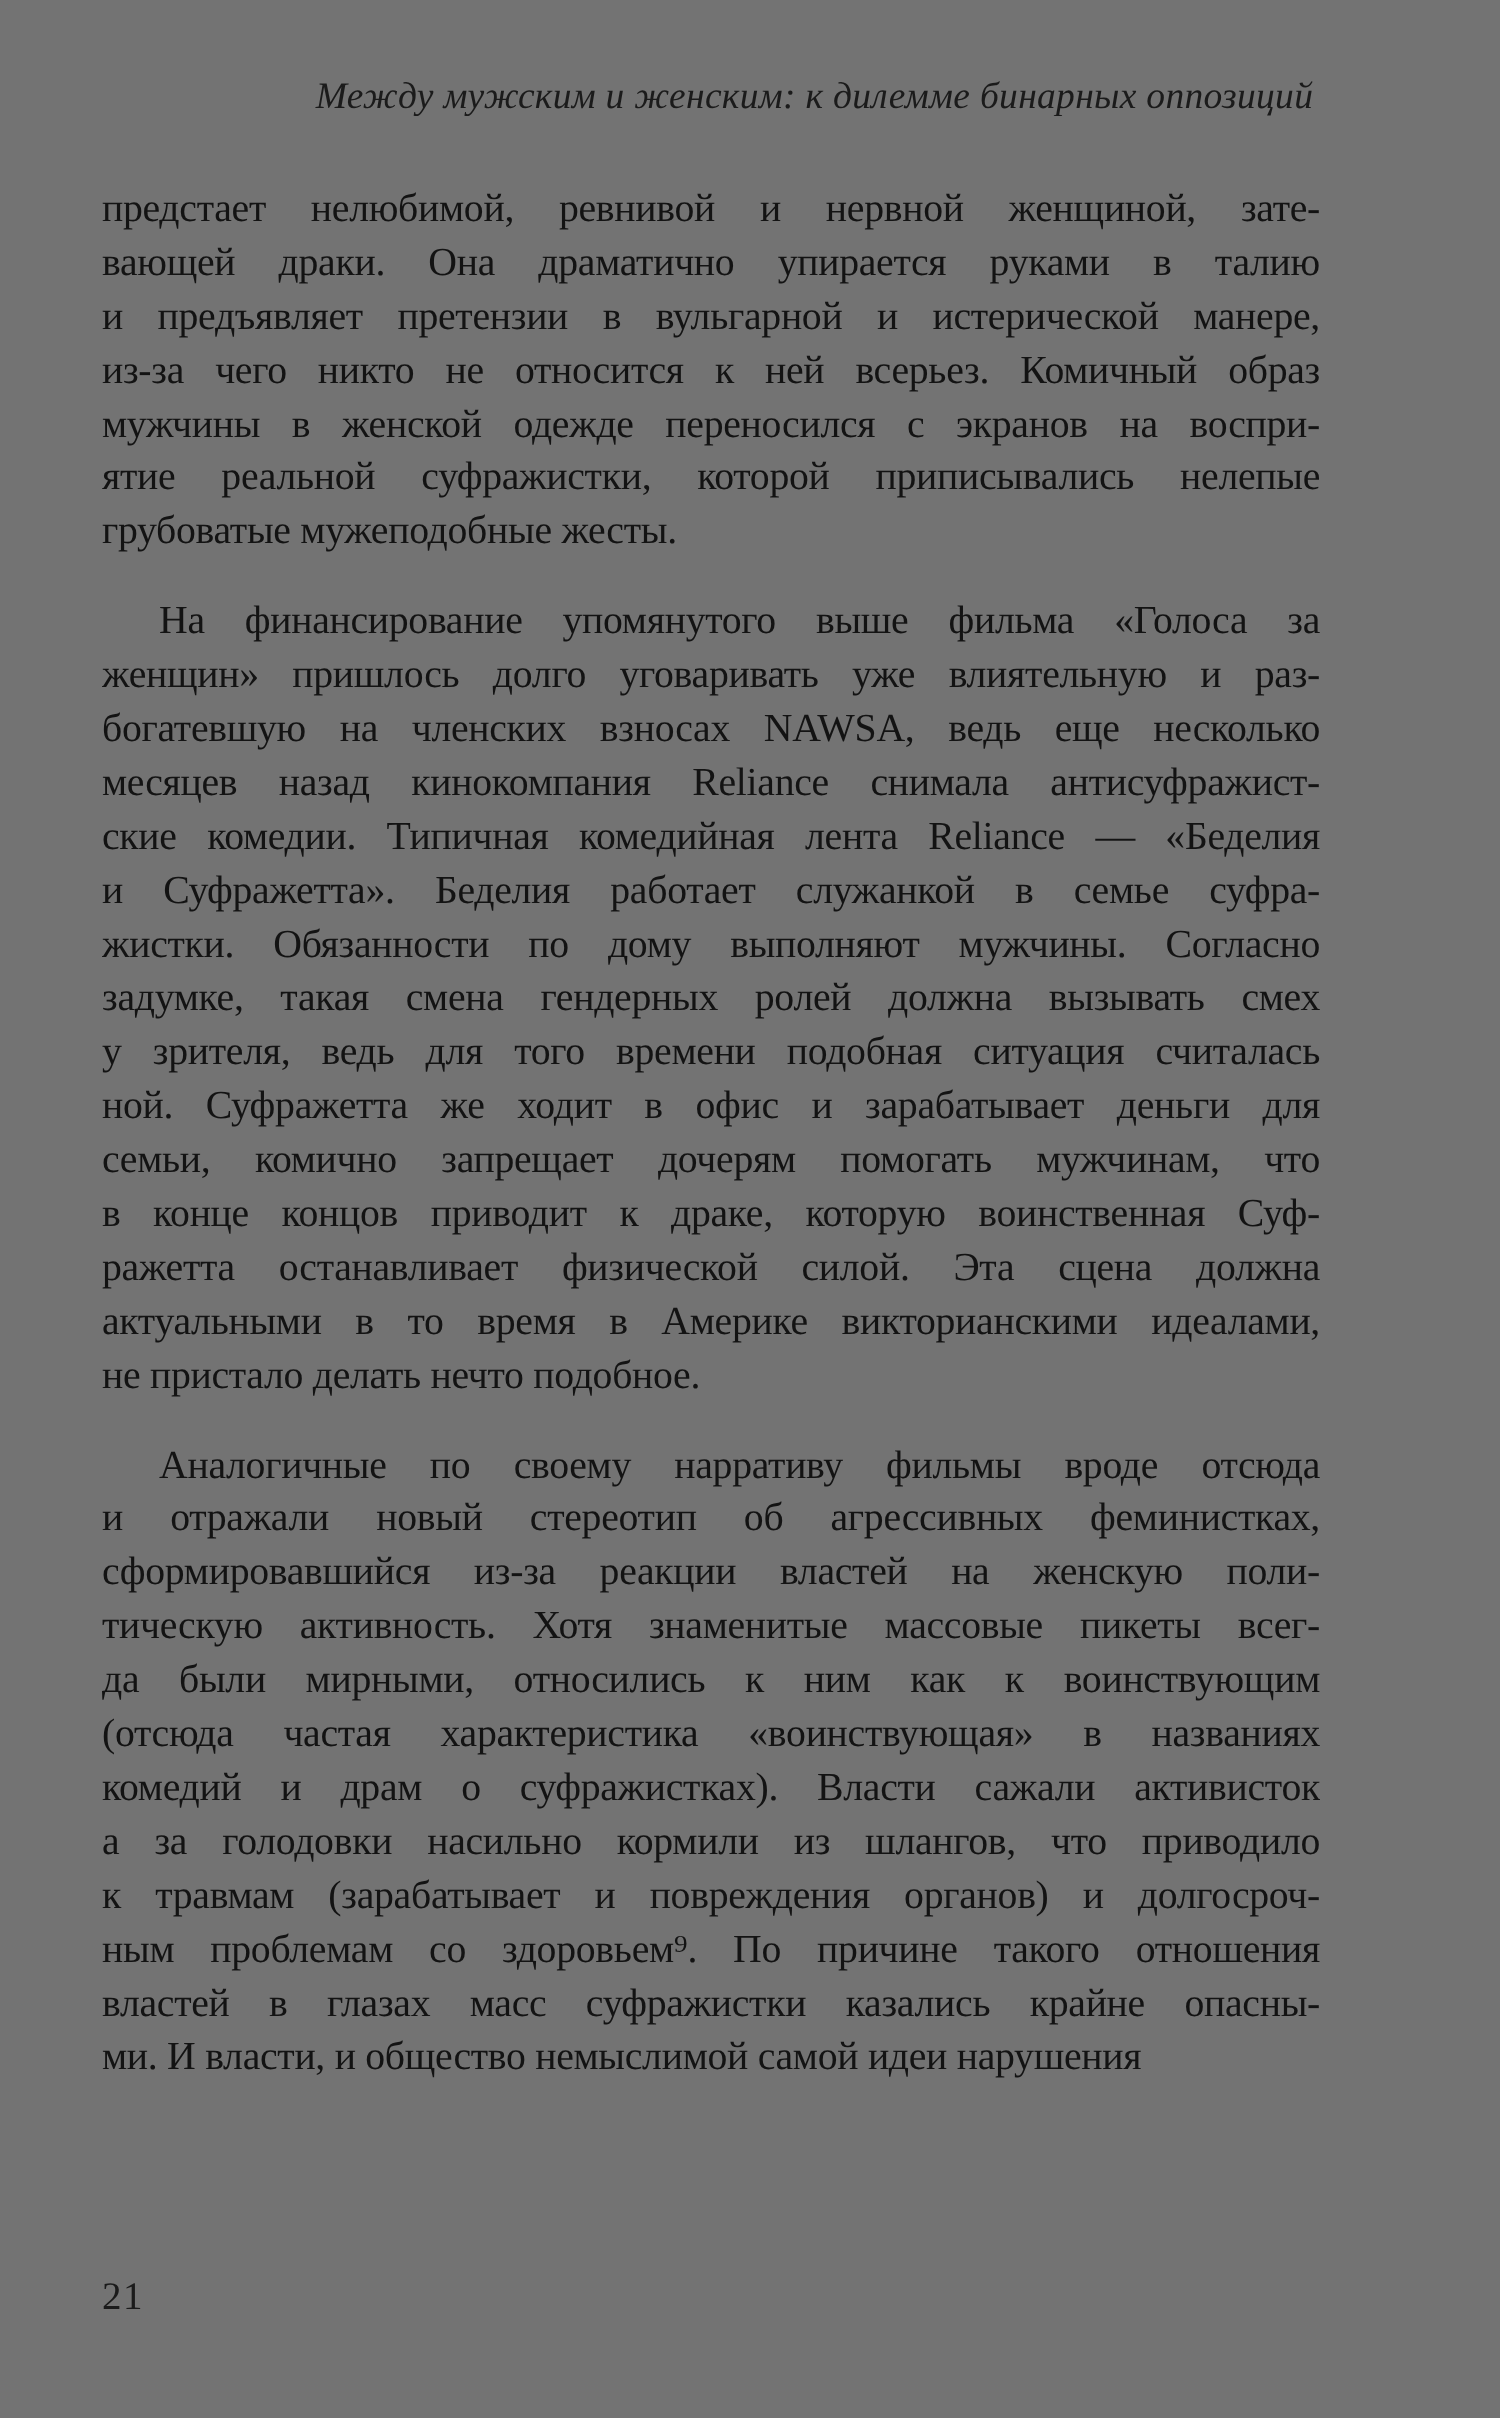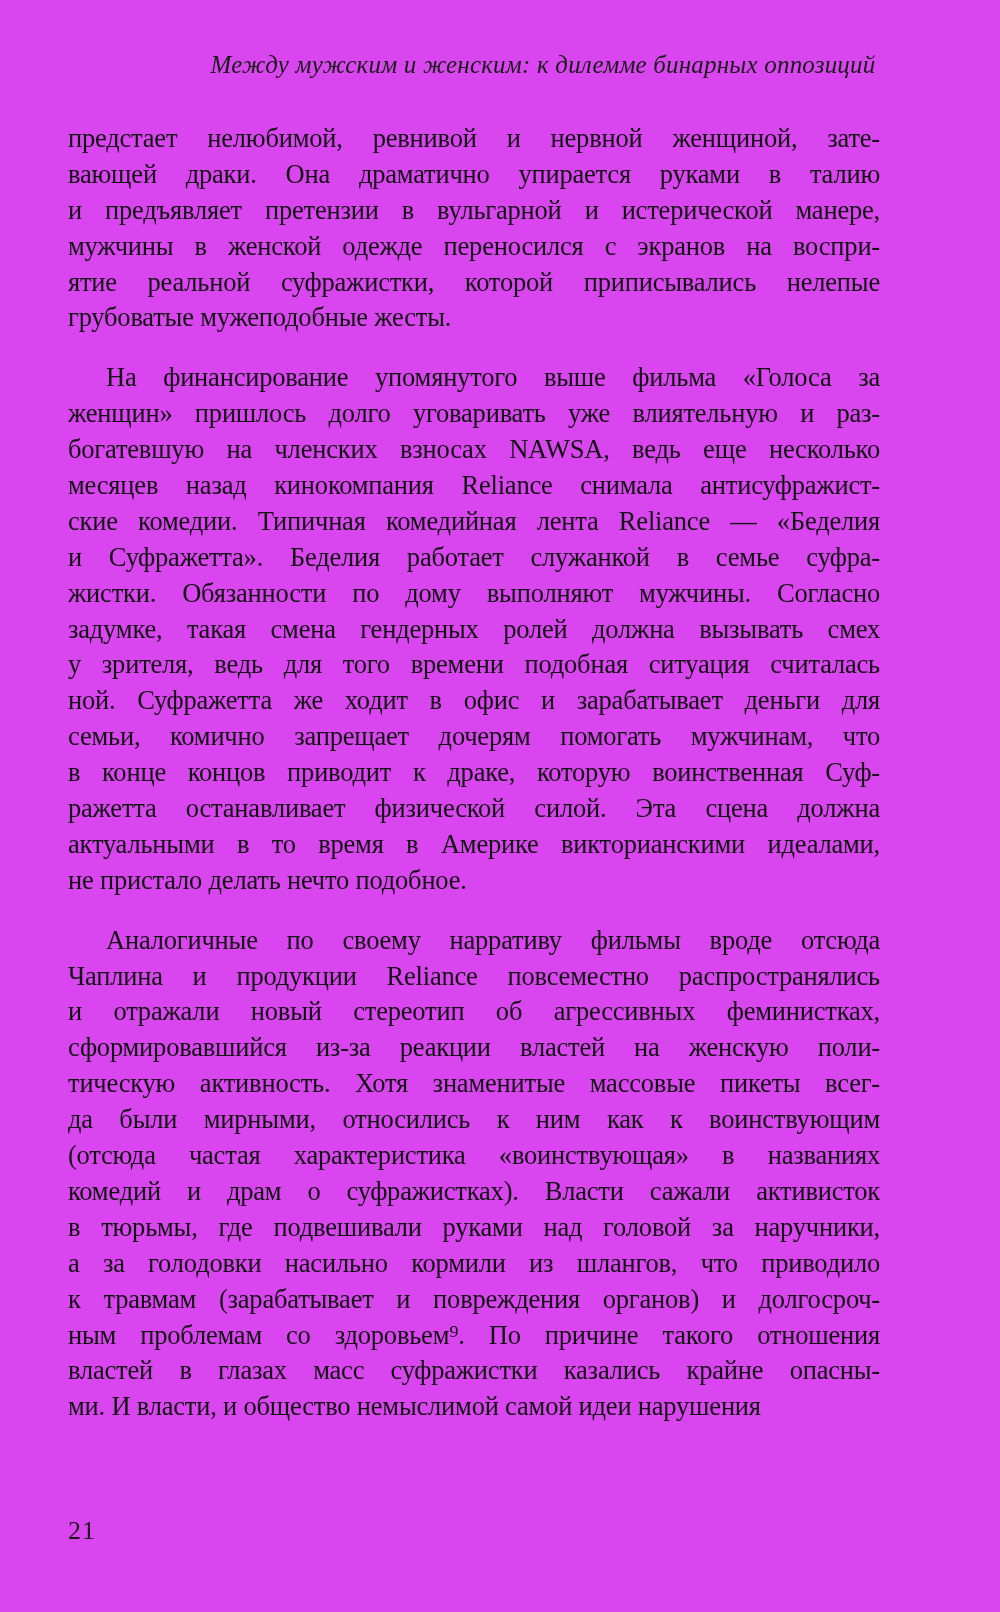--- a/index.html
+++ b/index.html
@@ -5,21 +5,21 @@
   html, body {
     margin: 0;
     padding: 0;
     background: #e9e9e9;
   }
   .page {
     position: relative;
     width: 1000px;
     height: 1612px;
     margin: 0 auto;
-    background: #d946ef;
+    background: #737373;
     color: #161616;
     font-family: "Liberation Serif", "DejaVu Serif", serif;
     overflow: hidden;
   }
   .running-head {
     position: absolute;
     top: 51px;
     left: 0;
     width: 100%;
     text-align: center;
@@ -76,20 +76,21 @@
 <body>
 
 <div class="page">
   <div class="running-head">Между мужским и женским: к дилемме бинарных оппозиций</div>
 
   <div class="body-text">
       <div class="paragraph">
         <div class="line">предстает нелюбимой, ревнивой и нервной женщиной, зате-</div>
         <div class="line">вающей драки. Она драматично упирается руками в талию</div>
         <div class="line">и предъявляет претензии в вульгарной и истерической манере,</div>
+        <div class="line">из-за чего никто не относится к ней всерьез. Комичный образ</div>
         <div class="line">мужчины в женской одежде переносился с экранов на воспри-</div>
         <div class="line">ятие реальной суфражистки, которой приписывались нелепые</div>
         <div class="line last">грубоватые мужеподобные жесты.</div>
       </div>
       <div class="paragraph">
         <div class="line first-indent">На финансирование упомянутого выше фильма «Голоса за</div>
         <div class="line">женщин» пришлось долго уговаривать уже влиятельную и раз-</div>
         <div class="line">богатевшую на членских взносах NAWSA, ведь еще несколько</div>
         <div class="line">месяцев назад кинокомпания Reliance снимала антисуфражист-</div>
         <div class="line">ские комедии. Типичная комедийная лента Reliance — «Беделия</div>
@@ -99,28 +100,26 @@
         <div class="line">у зрителя, ведь для того времени подобная ситуация считалась</div>
         <div class="line">ной. Суфражетта же ходит в офис и зарабатывает деньги для</div>
         <div class="line">семьи, комично запрещает дочерям помогать мужчинам, что</div>
         <div class="line">в конце концов приводит к драке, которую воинственная Суф-</div>
         <div class="line">ражетта останавливает физической силой. Эта сцена должна</div>
         <div class="line">актуальными в то время в Америке викторианскими идеалами,</div>
         <div class="line last">не пристало делать нечто подобное.</div>
       </div>
       <div class="paragraph">
         <div class="line first-indent">Аналогичные по своему нарративу фильмы вроде отсюда</div>
-        <div class="line">Чаплина и продукции Reliance повсеместно распространялись</div>
         <div class="line">и отражали новый стереотип об агрессивных феминистках,</div>
         <div class="line">сформировавшийся из-за реакции властей на женскую поли-</div>
         <div class="line">тическую активность. Хотя знаменитые массовые пикеты всег-</div>
         <div class="line">да были мирными, относились к ним как к воинствующим</div>
         <div class="line">(отсюда частая характеристика «воинствующая» в названиях</div>
         <div class="line">комедий и драм о суфражистках). Власти сажали активисток</div>
-        <div class="line">в тюрьмы, где подвешивали руками над головой за наручники,</div>
         <div class="line">а за голодовки насильно кормили из шлангов, что приводило</div>
         <div class="line">к травмам (зарабатывает и повреждения органов) и долгосроч-</div>
         <div class="line">ным проблемам со здоровьем⁹. По причине такого отношения</div>
         <div class="line">властей в глазах масс суфражистки казались крайне опасны-</div>
         <div class="line last">ми. И власти, и общество немыслимой самой идеи нарушения</div>
       </div>
     </div>
 
   <div class="page-number">21</div>
 </div>

